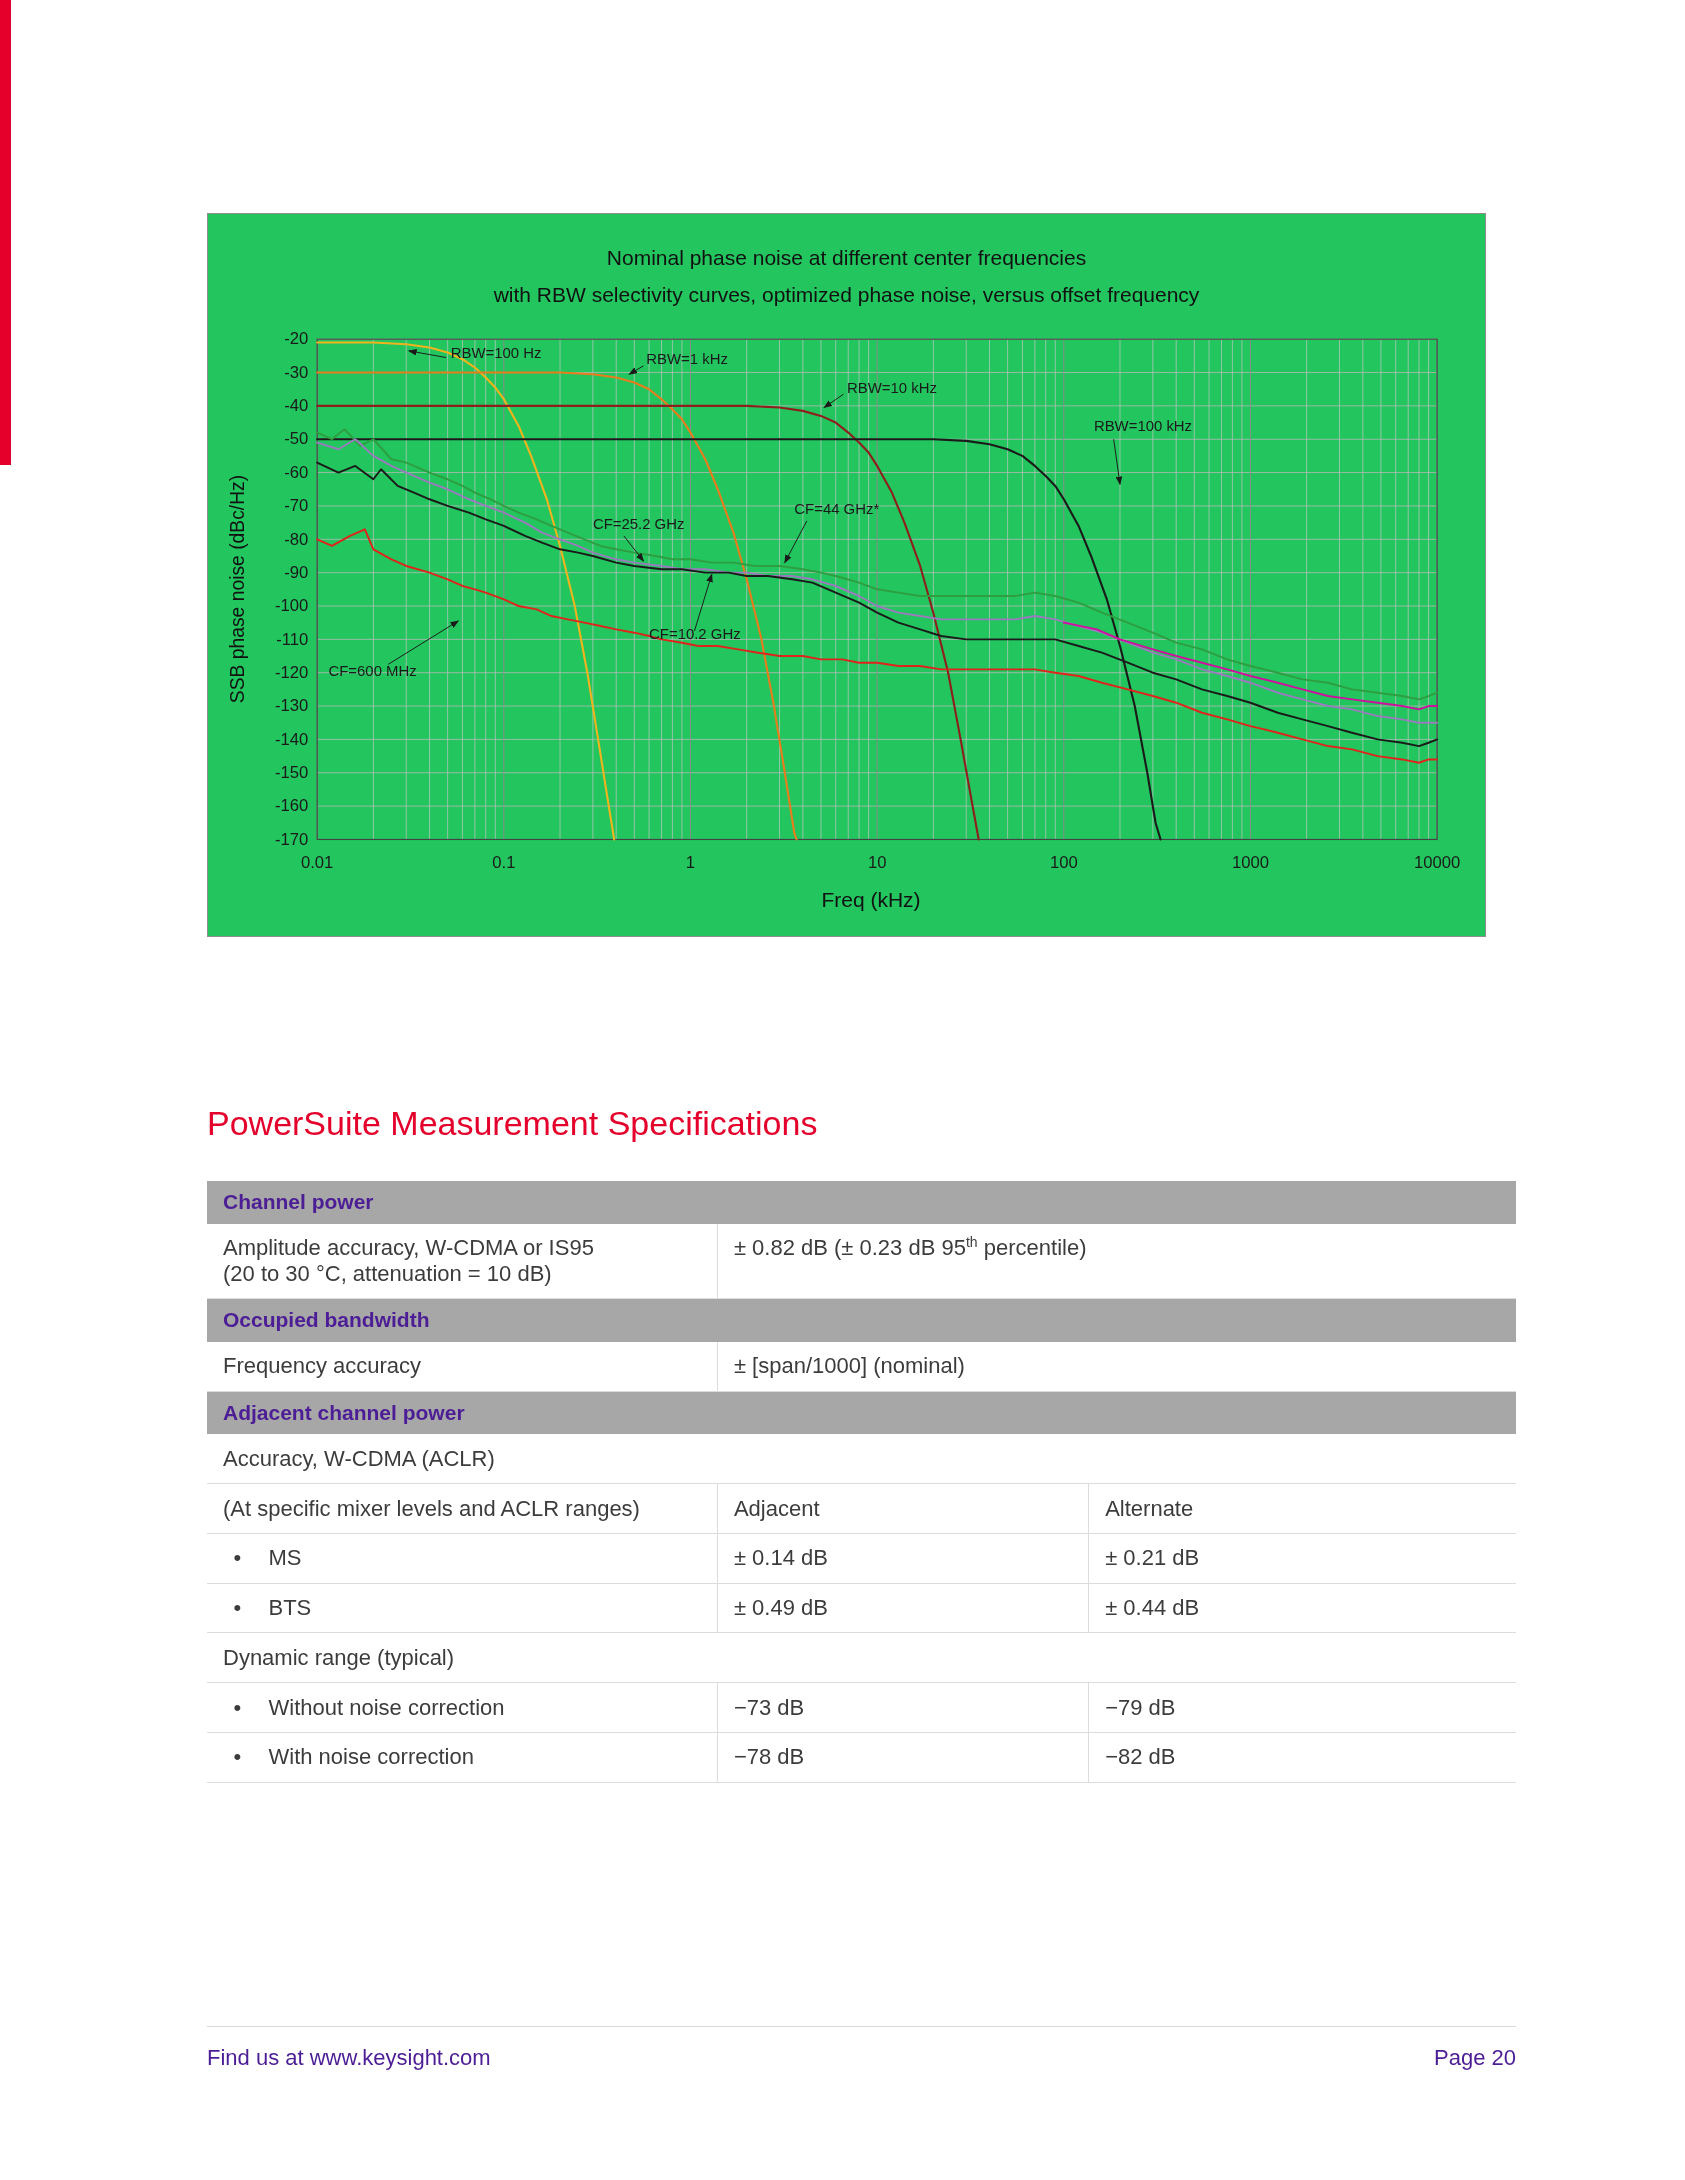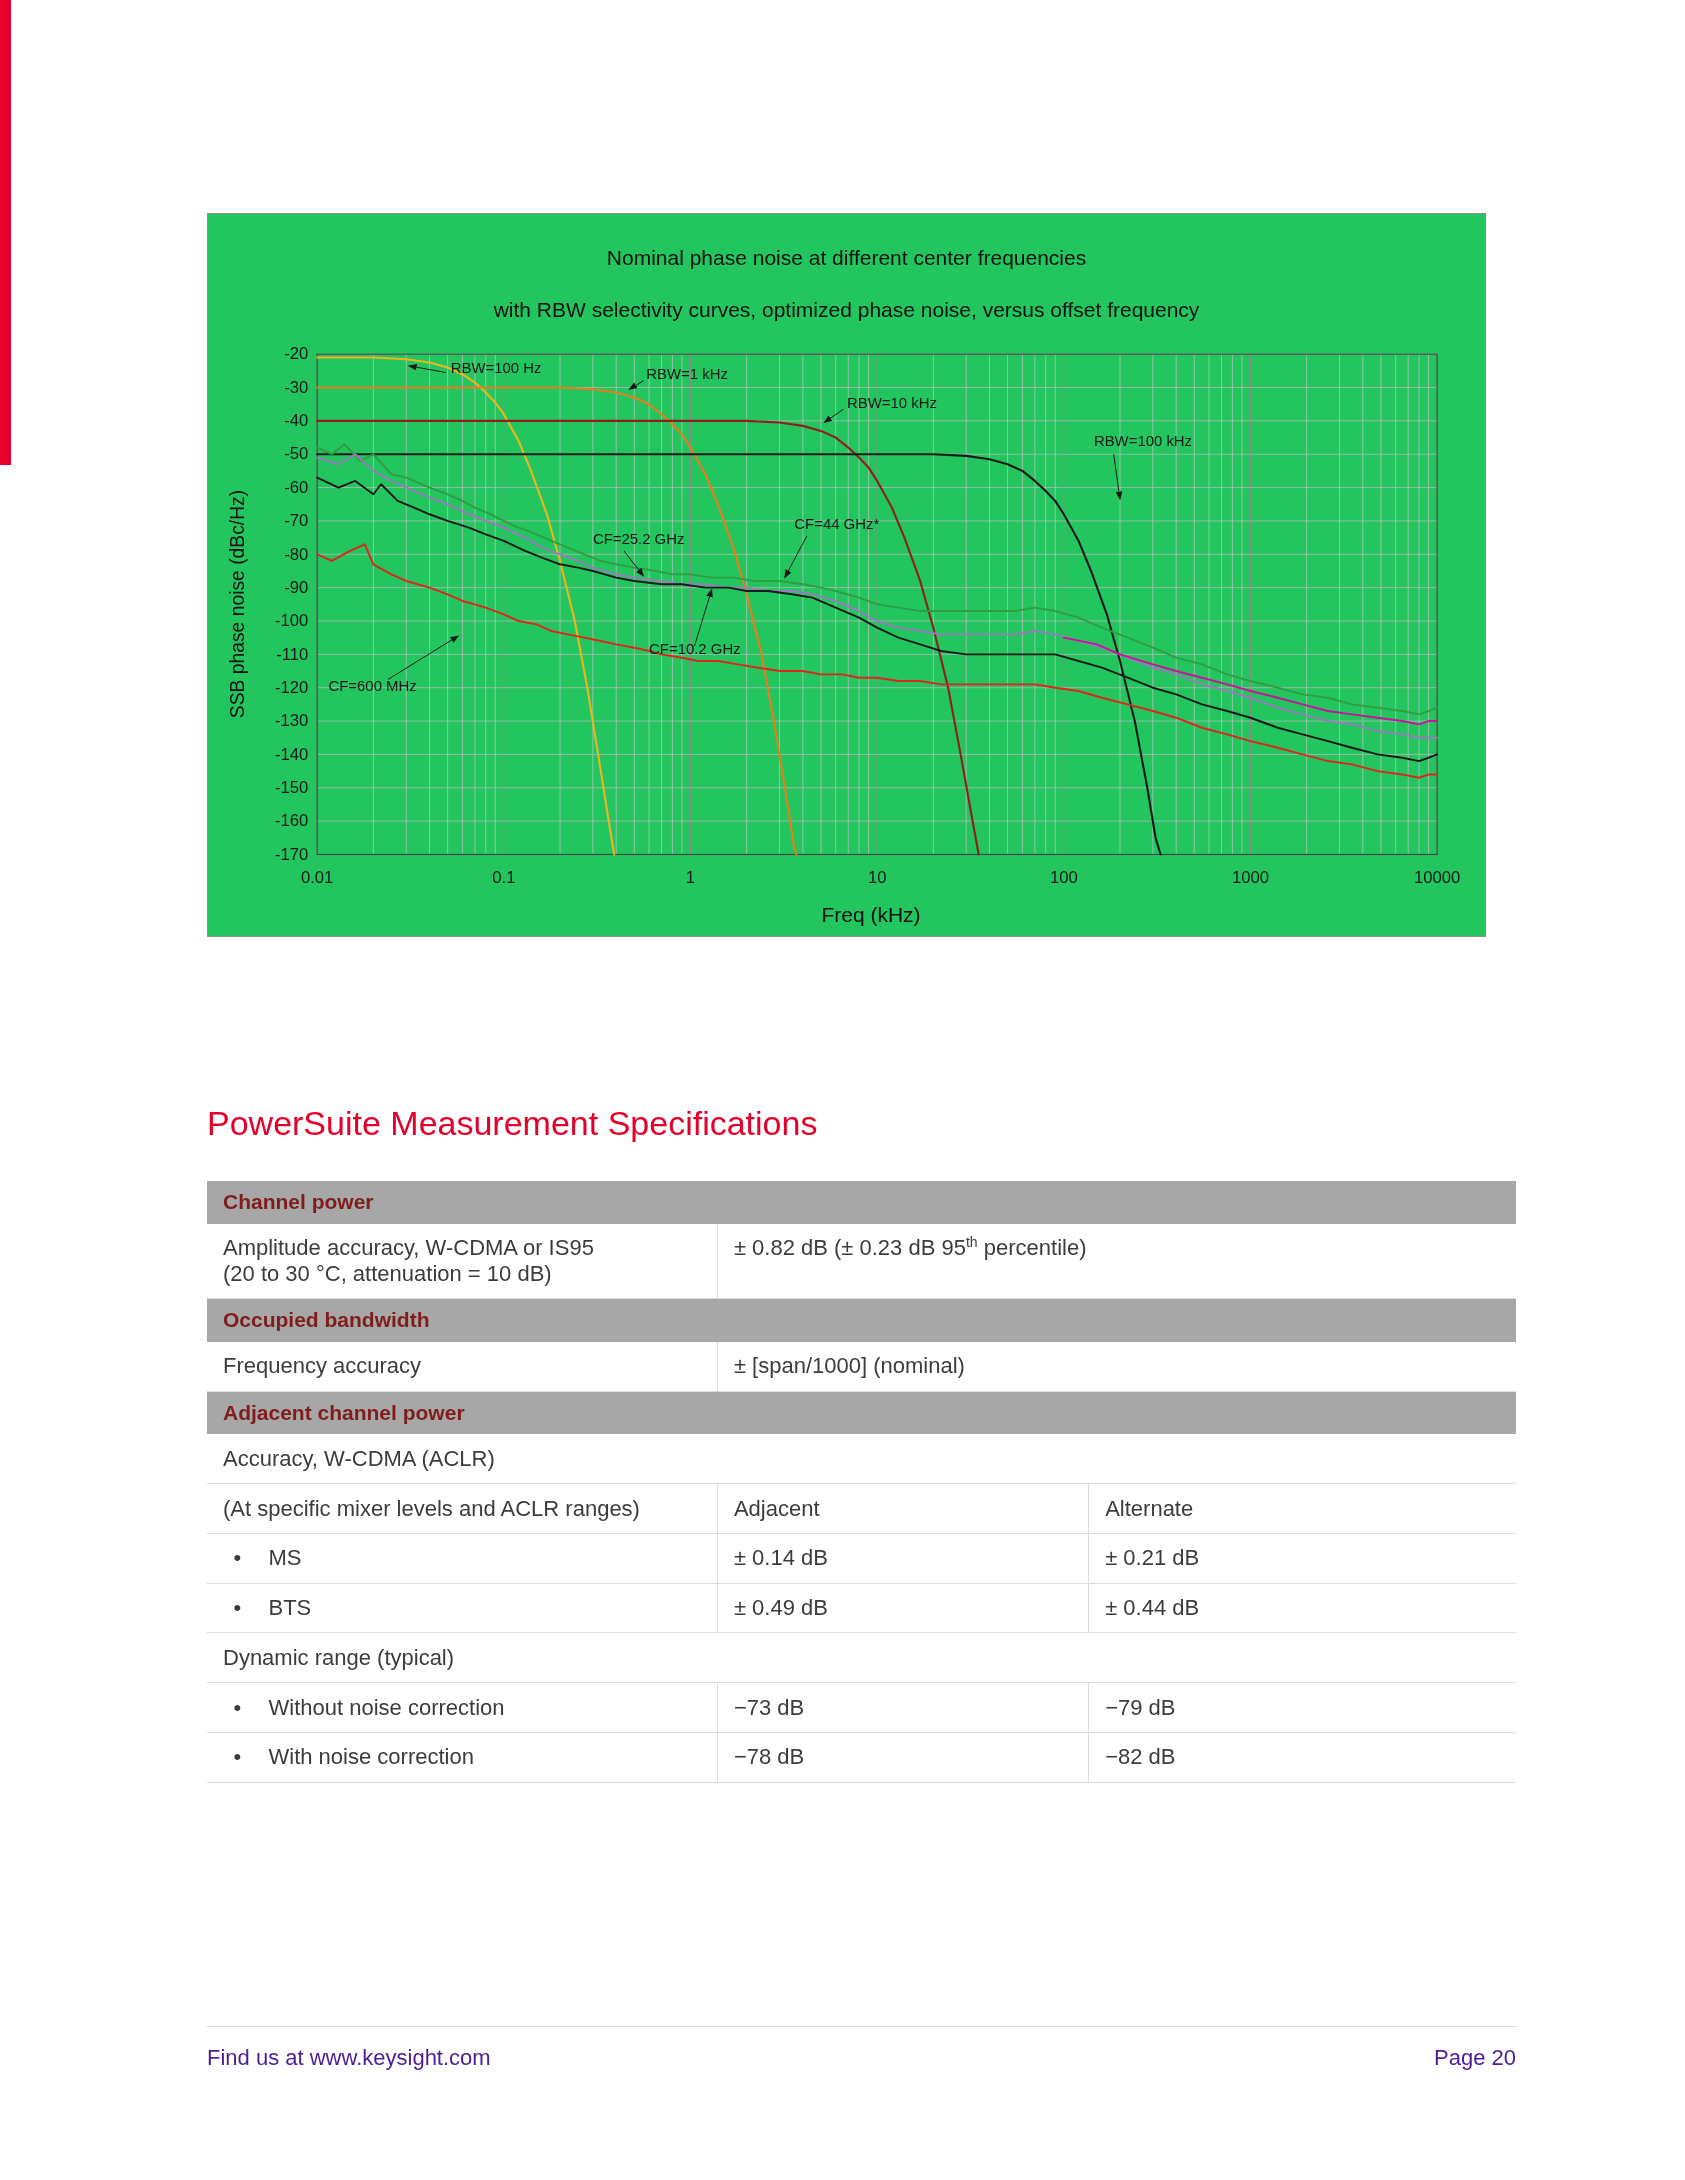--- a/index.html
+++ b/index.html
@@ -7,39 +7,39 @@
   body { font-family:"Liberation Sans", sans-serif; color:#3c3c3c; }
   .page { position:relative; width:1685px; height:2180px; background:#ffffff; overflow:hidden; }
 
   .red-bar { position:absolute; left:0; top:0; width:10.5px; height:465px; background:#e4002b; }
 
   
   .chart-box { position:absolute; left:207px; top:213px; width:1279px; height:724px;
                border:0.9px solid #8f8f8f; background:#22c55e; }
   .chart-title { text-align:center; font-size:21px; color:#111; }
   .chart-title.t1 { margin-top:32px; }
-  .chart-title.t2 { margin-top:28px; }
+  .chart-title.t2 { margin-top:13px; }
   .chart-area { position:relative; margin-top:17.6px; }
   #chart-svg { display:block; margin-left:53px; }
   .ylabel { position:absolute; left:30px; top:264px; transform:translate(-50%,-50%) rotate(-90deg);
             font-size:19.3px; color:#111; white-space:nowrap; }
   .xlabel { width:1220px; margin-left:53px; text-align:center; font-size:21px; color:#111; margin-top:1.8px; }
   .tick { font:19px "Liberation Sans", sans-serif; fill:#1a1a1a; }
   .ann  { font:17px "Liberation Sans", sans-serif; fill:#1a1a1a; }
 
   .figure-caption { position:absolute; left:209px; top:992px; font-size:23px; color:#3f3f3f; }
 
   .section-heading { position:absolute; left:207px; top:1104px; font-size:34px; font-weight:500; color:#e4002b;text-align:center; }
 
   
   .spec-table { position:absolute; left:207px; top:1181px; width:1309px;
                 border-collapse:collapse; font-size:22px; color:#3c3c3c; table-layout:fixed; }
   .spec-table td { padding:11.4px 16px; border-bottom:0.9px solid #dcdcdc; vertical-align:top; white-space:pre-line; }
   .data-row td + td { border-left:0.9px solid #dcdcdc; }
-  .section-row td { background:#a7a7a7; color:#7f1d1d; font-weight:bold; font-size:21px;
+  .section-row td { background:#a7a7a7; color:#4c1d95; font-weight:bold; font-size:21px;
                     padding:8.8px 16px; border-bottom:0.9px solid #a7a7a7; white-space:normal; }
   .bullet-cell .bullet { display:inline-block; margin-left:10.5px; width:35px; }
   .spec-table sup { font-size:14px; line-height:0; }
 
   
   .footer { position:absolute; left:207px; top:2026px; width:1309px; display:flex;
             justify-content:space-between; border-top:0.9px solid #d9d9d9; padding-top:17.6px;
             font-size:22px; color:#4c1d95; }
 </style>
 </head>

